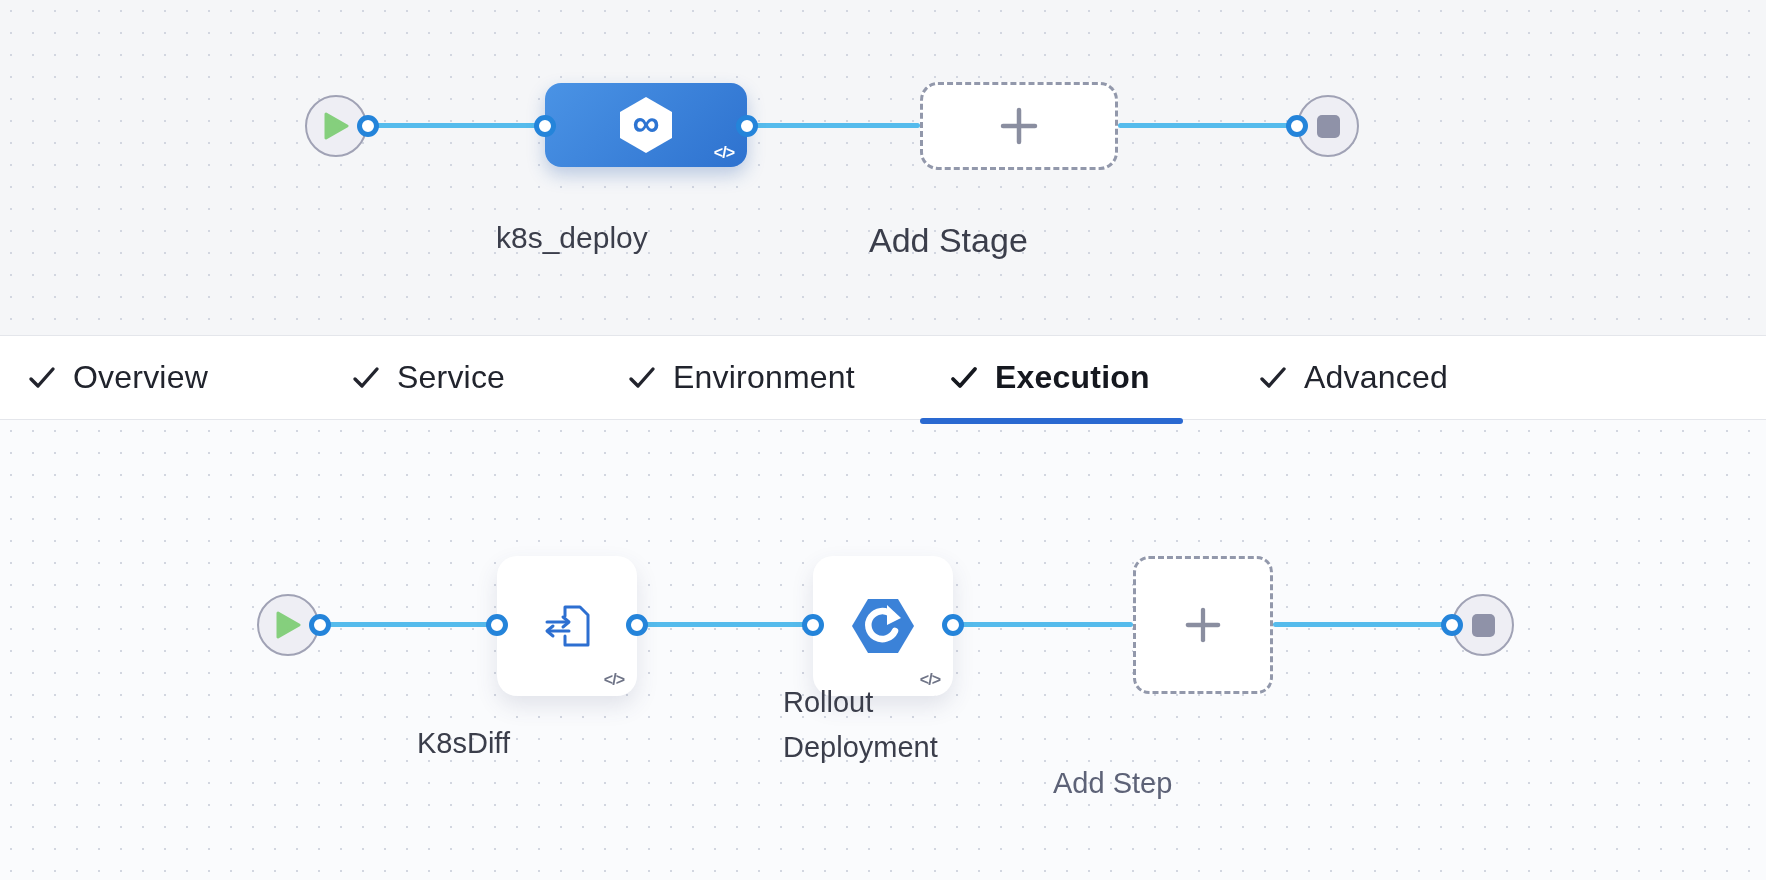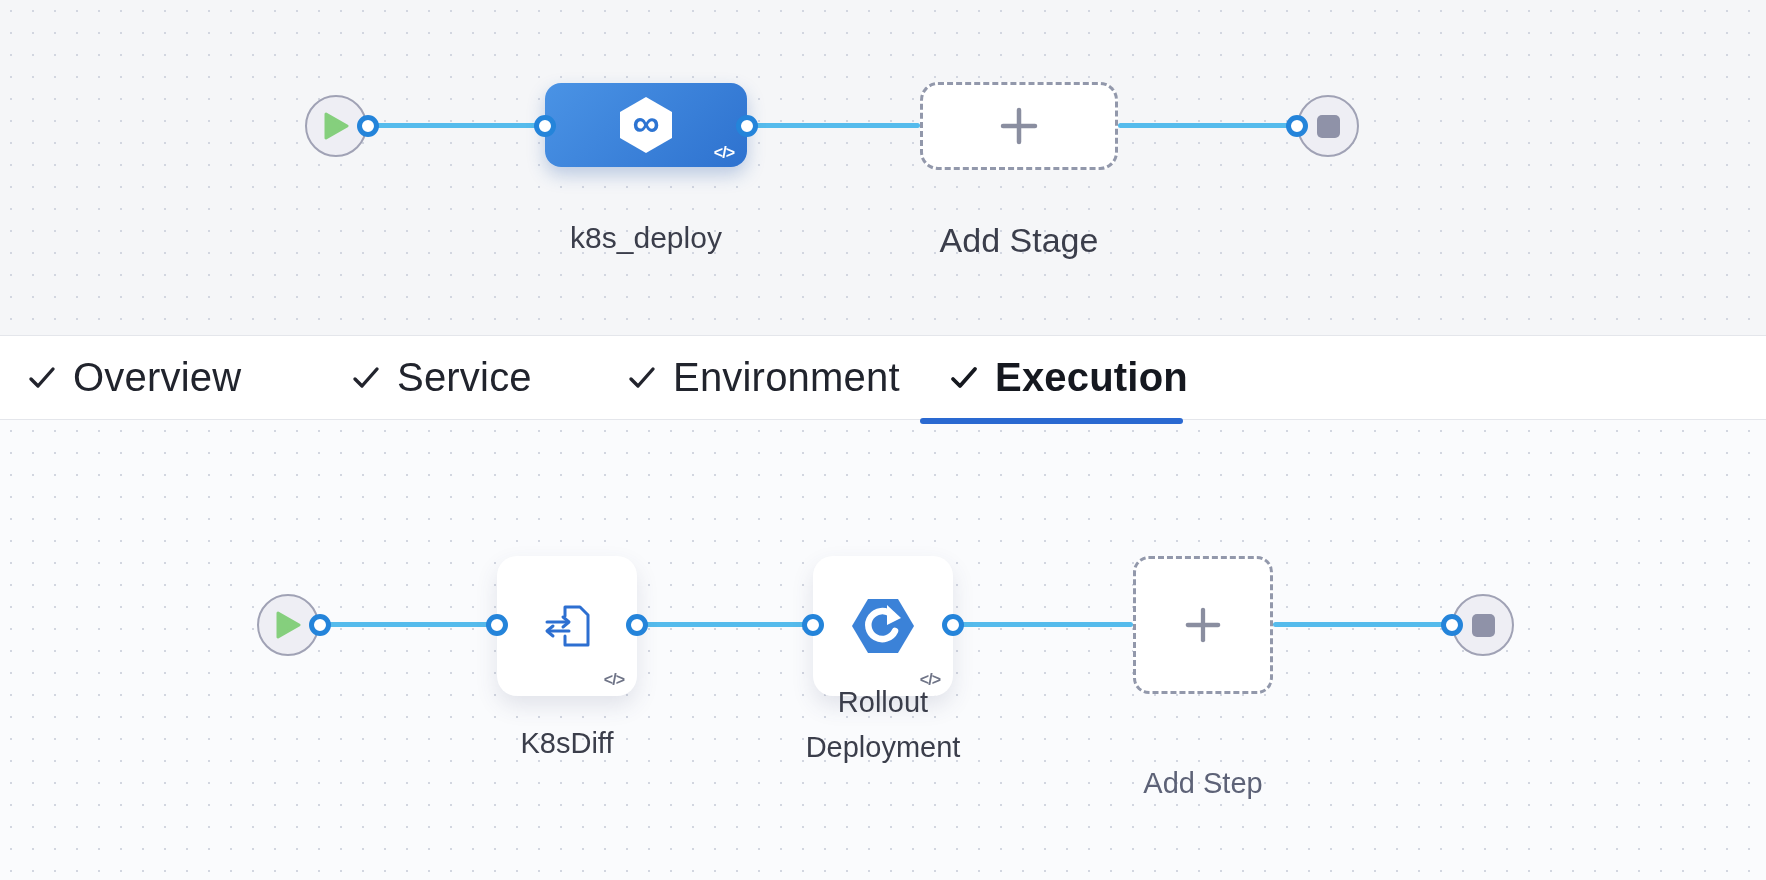--- a/index.html
+++ b/index.html
@@ -16,21 +16,21 @@
   .section-top{position:absolute;left:0;top:0;width:1766px;height:335px;background-color:#f5f6f8;}
   .section-bottom{position:absolute;left:0;top:420px;width:1766px;height:460px;background-color:#fafbfd;}
 
   
   .tabbar{
     position:absolute;left:0;top:335px;width:1766px;height:85px;background:#ffffff;
     border-top:1px solid #e4e6eb;border-bottom:1px solid #e4e6eb;box-sizing:border-box;z-index:5;
   }
   .tab{position:absolute;top:0;height:83px;display:flex;align-items:center;gap:17px;cursor:pointer;}
   .tab .check{width:28px;height:28px;flex:0 0 auto;}
-  .tab .tlabel{font-size:40px;color:#21242d;font-weight:500;letter-spacing:.2px;}
+  .tab .tlabel{font-size:32px;color:#21242d;font-weight:500;letter-spacing:.2px;}
   .tab.active .tlabel{font-weight:700;color:#15181f;}
   .tab-underline{position:absolute;top:82px;height:6px;border-radius:3px;z-index:6;}
 
   
   .edge{position:absolute;height:5px;border-radius:2.5px;z-index:1;}
   .ring{
     position:absolute;width:22px;height:22px;border-radius:50%;
     background:#ffffff;box-sizing:border-box;z-index:4;
   }
   .endpoint{
@@ -49,21 +49,21 @@
     display:flex;align-items:center;justify-content:center;z-index:2;cursor:pointer;
   }
   .step-card{
     position:absolute;width:140px;height:140px;background:#ffffff;border-radius:20px;
     box-shadow:0 10px 22px rgba(60,70,110,.13);z-index:2;cursor:pointer;
     display:flex;align-items:center;justify-content:center;
   }
   .code-badge{position:absolute;font-size:16px;font-weight:700;letter-spacing:-1px;z-index:3;}
   .code-badge.on-blue{color:#ffffff;right:13px;bottom:5px;}
   .code-badge.on-white{color:#6f7487;right:13px;bottom:7px;}
-  .node-label{position:absolute;text-align:center;color:#3b3e4b;z-index:2;}
+  .node-label{position:absolute;text-align:left;color:#3b3e4b;z-index:2;}
   .hexagon{
     clip-path:polygon(50% 0,100% 27%,100% 73%,50% 100%,0 73%,0 27%);
     background:#ffffff;display:flex;align-items:center;justify-content:center;
   }
   .infinity{font-size:38px;font-weight:700;line-height:1;transform:translateY(-2px);}
   .plus{stroke:#8a8ea0;stroke-width:4.5;stroke-linecap:round;}
 </style>
 </head>
 <body>
 
@@ -131,20 +131,26 @@
       <span class="tlabel">Service</span>
     </div>
 
     <div class="tab active" style="left:950px;text-align:right;">
       <svg class="check" viewBox="0 0 28 28">
           <polyline points="3,15 10,22 25,5" fill="none" stroke="#15181f" stroke-width="3.8" stroke-linecap="round" stroke-linejoin="round"></polyline>
         </svg>
       <span class="tlabel">Execution</span>
     </div>
 
+    <div class="tab" style="left:1259px;">
+      <svg class="check" viewBox="0 0 28 28">
+          <polyline points="3,15 10,22 25,5" fill="none" stroke="#22242d" stroke-width="3.4" stroke-linecap="round" stroke-linejoin="round"></polyline>
+        </svg>
+      <span class="tlabel">Advanced</span>
+    </div>
 
     <div class="tab-underline" style="left:920px;width:263px;background:#2a69d1;"></div>
   </div>
 
   <div class="section-bottom dotgrid"></div>
 
   <div class="edge" style="left:320px;top:622px;width:177px;background:#55bbec;"></div>
   <div class="edge" style="left:637px;top:622px;width:178px;background:#55bbec;"></div>
   <div class="edge" style="left:953px;top:622px;width:180px;background:#55bbec;"></div>
   <div class="edge" style="left:1273px;top:622px;width:179px;background:#55bbec;"></div>

